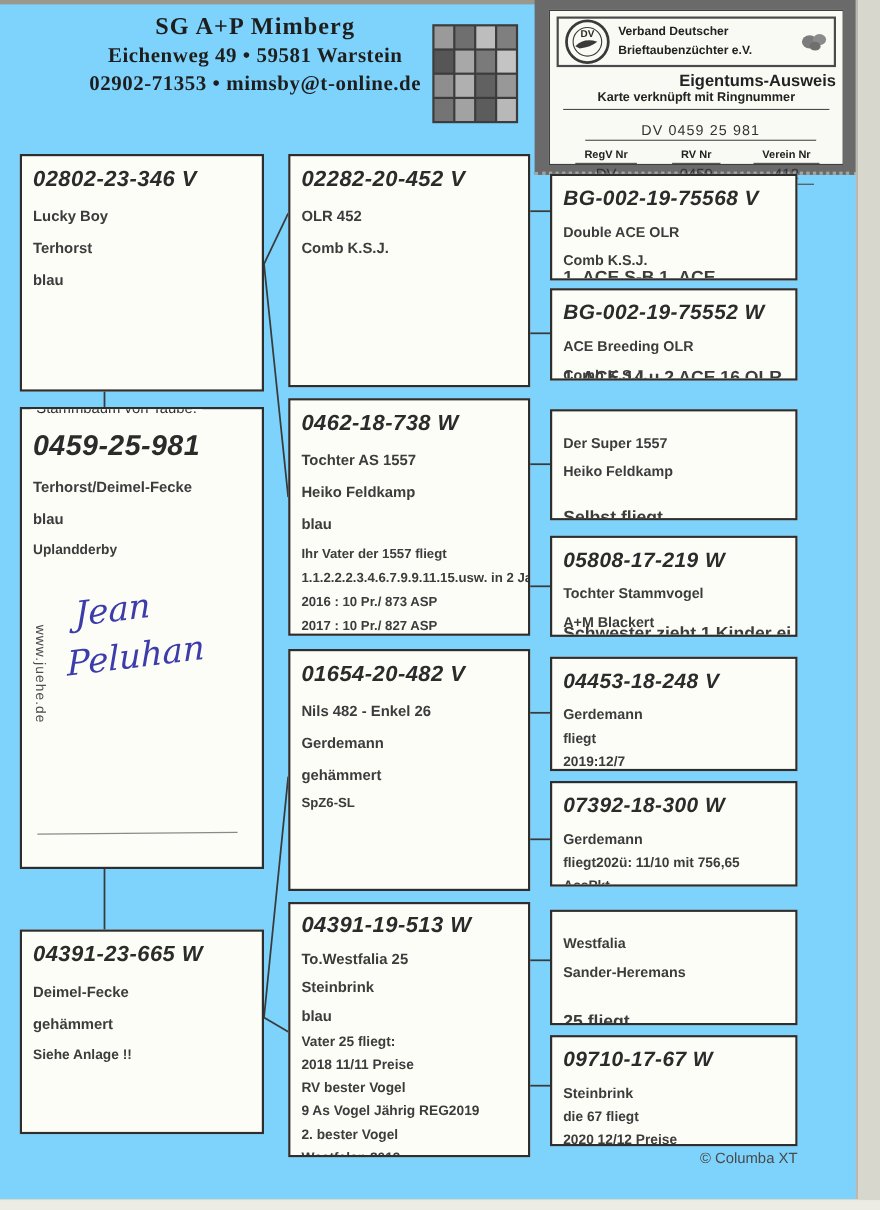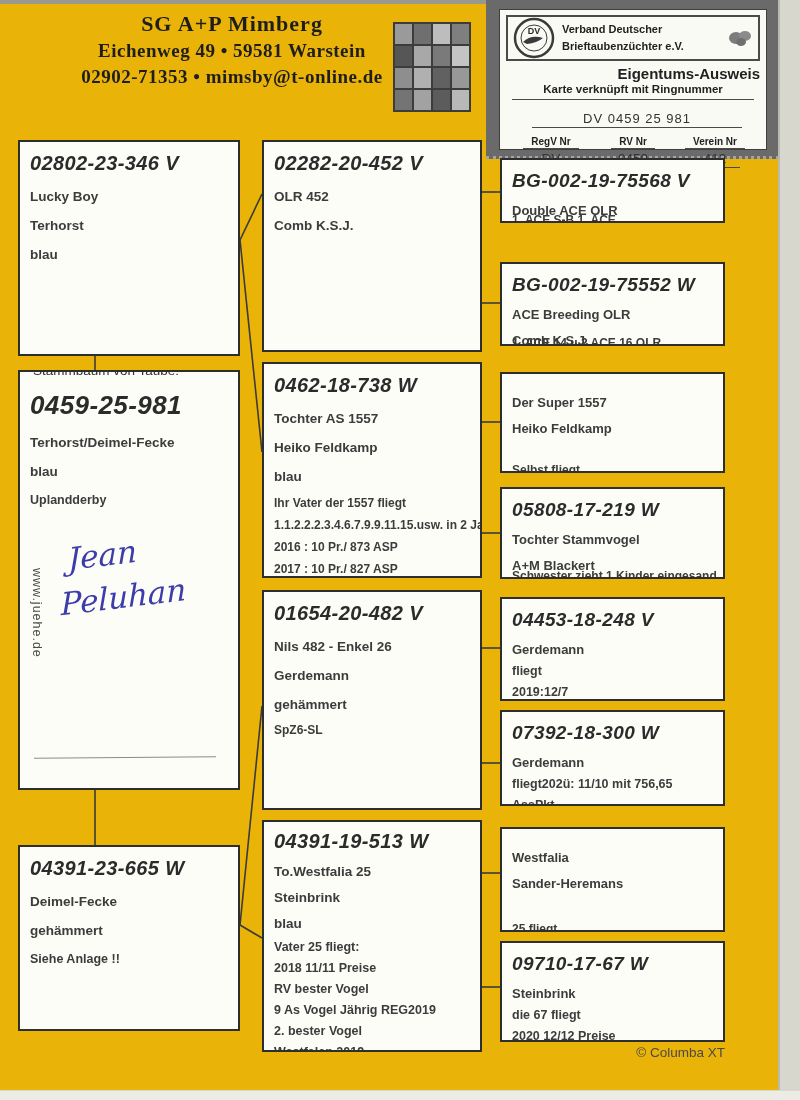--- a/index.html
+++ b/index.html
@@ -1,19 +1,19 @@
 <!DOCTYPE html>
 <html><head>
 <meta charset="utf-8">
 <style>
   html,body{margin:0;padding:0;background:#e9e9e2;}
   *{box-sizing:border-box;}
   #paper{
     position:relative;width:800px;height:1100px;margin:0 auto;
-    background:#eab308;overflow:hidden;
+    background:#7dd3fc;overflow:hidden;
     font-family:"Liberation Sans",sans-serif;color:#3a3a3a;
   }
   
   .scan-edge-top{position:absolute;left:0;top:0;width:800px;height:4px;background:#98988f;}
   .scan-edge-right{position:absolute;right:0;top:0;width:22px;height:1100px;background:#d7d7cd;border-left:2px solid #b9b9b0;}
   .scan-edge-bottom{position:absolute;left:0;bottom:0;width:800px;height:10px;background:#ececе4;background:#ecece4;border-top:1px solid #d8d8cf;}
   .scan-corner{position:absolute;left:486px;top:0;width:293px;height:159px;background:#6a6a6a;border-bottom:3px dotted #a5a5a0;}
 
   
   .letterhead{position:absolute;left:22px;top:10px;width:420px;text-align:center;
@@ -46,33 +46,33 @@
   .card-col{flex:1;text-align:center;}
   .col-label{display:inline-block;font-weight:bold;font-size:10px;border-bottom:1.5px solid #4a4a4a;padding:0 8px 1px;}
   .col-value{display:inline-block;font-size:13.5px;color:#333;border-bottom:1.5px solid #4a4a4a;padding:0 14px 1px;margin-top:2px;}
 
   
   .box{position:absolute;background:#fdfdf8;border:2px solid #2e2e2e;padding:10px 10px 0;overflow:hidden;z-index:2;}
   .ring{font-style:italic;font-weight:bold;font-size:20px;color:#2b2b2b;letter-spacing:.4px;white-space:nowrap;}
   .line{font-weight:bold;font-size:13.5px;color:#3c3c3c;margin-top:14px;white-space:nowrap;}
   .sline{font-weight:bold;font-size:12px;color:#3c3c3c;margin-top:8px;white-space:nowrap;}
   .clip{position:absolute;left:10px;right:4px;bottom:0;height:8px;overflow:hidden;
-    font-weight:bold;font-size:12px;line-height:15px;color:#3c3c3c;white-space:nowrap;}
+    font-weight:bold;font-size:16px;line-height:15px;color:#3c3c3c;white-space:nowrap;}
 
   .col-left{left:18px;width:222px;}
   .col-mid{left:262px;width:220px;}
   .col-right{left:500px;width:225px;}
   #box-father{top:140px;height:216px;}
   #box-subject{top:370px;height:420px;}
   #box-mother{top:845px;height:186px;}
   #box-gp1{top:140px;height:212px;}
   #box-gp2{top:362px;height:216px;}
   #box-gp3{top:590px;height:220px;}
   #box-gp4{top:820px;height:232px;padding-top:8px;}
-  #box-ggp1{top:158px;height:65px;}
+  #box-ggp1{top:158px;height:97px;}
   #box-ggp2{top:262px;height:84px;}
   #box-ggp3{top:372px;height:101px;}
   #box-ggp4{top:487px;height:92px;}
   #box-ggp5{top:597px;height:104px;}
   #box-ggp6{top:710px;height:96px;}
   #box-ggp7{top:827px;height:105px;}
   #box-ggp8{top:941px;height:101px;}
   .box-ggp .ring{font-size:19px;}
   .box-ggp .line{margin-top:11px;font-size:13px;}
   .box-ggp .sline{margin-top:7px;font-size:12.5px;}

